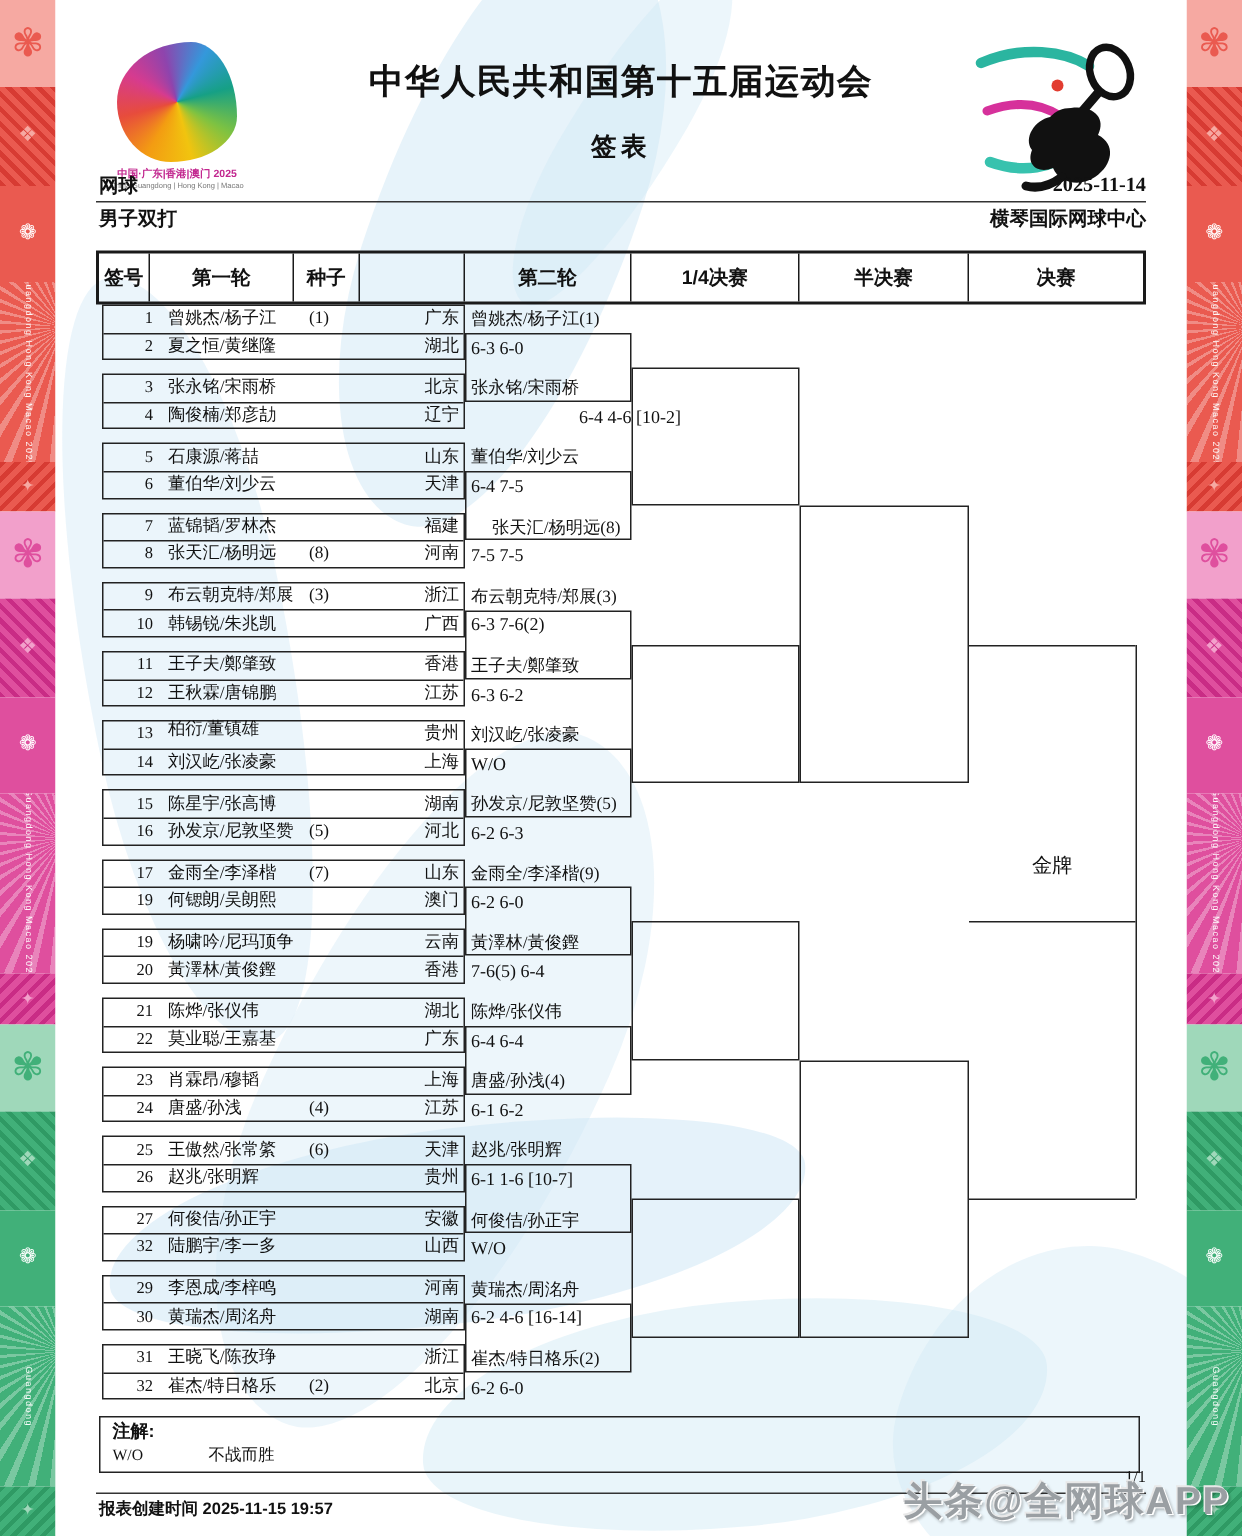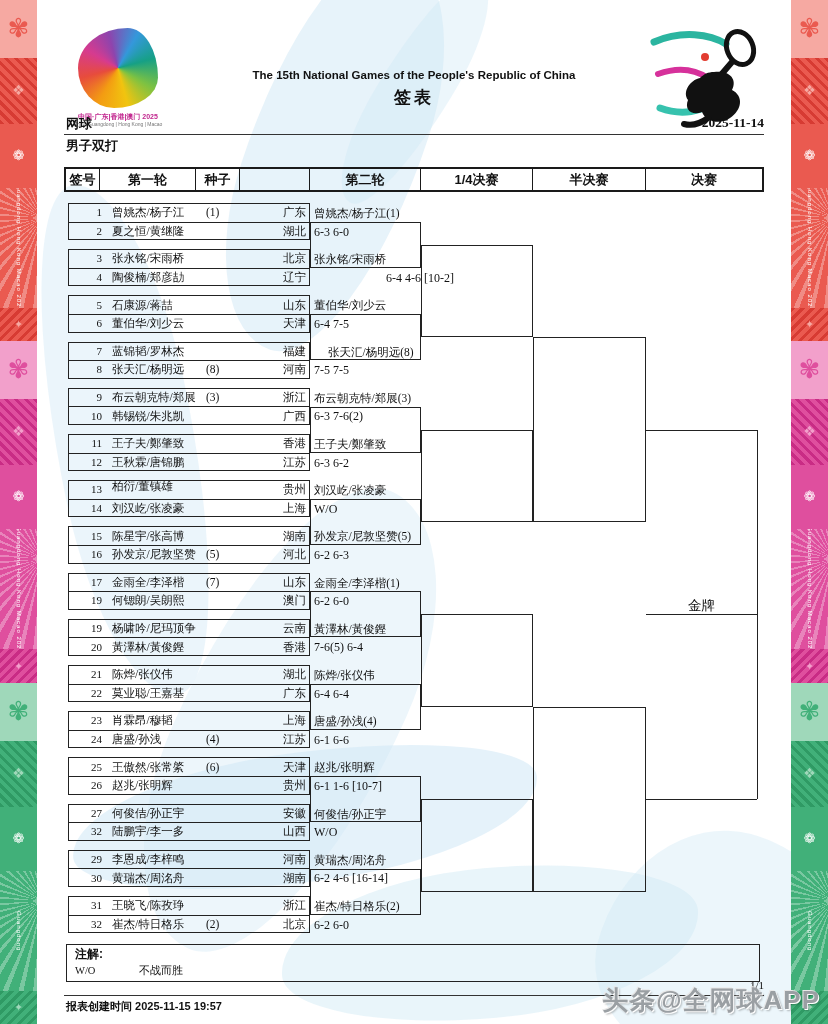--- a/index.html
+++ b/index.html
@@ -29,32 +29,32 @@
   .logo-cap2{position:absolute;left:58px;top:121px;width:120px;text-align:center;
              font:5px/7px "Liberation Sans",sans-serif;color:#777;z-index:2;}
   #sport-icon{position:absolute;left:648px;top:26px;z-index:2;}
   .meta{position:absolute;z-index:2;white-space:nowrap;}
   .m-sport{left:66px;top:116px;font:bold 13px/16px "Liberation Sans",sans-serif;}
   .m-date{left:564px;top:115px;width:200px;text-align:right;font:bold 13.5px/16px "Liberation Serif",serif;}
   .m-event{left:66px;top:138px;font:bold 13px/16px "Liberation Sans",sans-serif;}
   .m-venue{left:464px;top:138px;width:300px;text-align:right;font:bold 13px/16px "Liberation Sans",sans-serif;}
   .hr1{position:absolute;left:64px;top:134px;width:700px;border-top:1px solid #333;z-index:2;}
   
-  .thead{position:absolute;left:64px;top:167px;width:700px;height:25px;border:2px solid #1a1a1a;
+  .thead{position:absolute;left:64px;top:167px;width:700px;height:36px;border:2px solid #1a1a1a;
          display:flex;box-sizing:border-box;z-index:2;background:transparent;
          font:bold 13px "Liberation Sans",sans-serif;}
   .th{display:flex;align-items:center;justify-content:center;border-right:1px solid #1a1a1a;box-sizing:border-box;}
   .th:last-child{border-right:none;}
   
   #bracket{position:absolute;left:0;top:0;width:828px;height:1024px;z-index:1;}
   .txt{position:absolute;font:11.5px/16px "Liberation Serif",serif;white-space:nowrap;color:#111;}
   .no{text-align:right;font-size:11px;}
   .pv{text-align:right;}
   .r2s{font-size:12px;}
-  .gold{text-align:center;font-size:13.5px;margin-top:29px;}
+  .gold{text-align:center;font-size:13.5px;}
   .rect{position:absolute;border:1px solid #222;box-sizing:border-box;}
   .pair-div{position:absolute;left:0;right:0;top:17.6px;border-top:1px solid #222;}
   .hline{position:absolute;border-top:1px solid #222;}
   .vline{position:absolute;border-left:1px solid #222;}
   
   .notes{position:absolute;left:66px;top:944px;width:694px;height:38px;border:1px solid #222;
          box-sizing:border-box;z-index:2;}
   .notes-title{position:absolute;left:8px;top:2px;font:bold 12px/14px "Liberation Sans",sans-serif;}
   .notes-key{position:absolute;left:8px;top:20px;font:10.5px/12px "Liberation Serif",serif;}
   .notes-val{position:absolute;left:72px;top:19px;font:11px/13px "Liberation Sans",sans-serif;}
@@ -171,38 +171,39 @@
       </div>
       <div class="seg seg-pat2" style="height: 33.4px; background: repeating-linear-gradient(135deg, rgb(47, 154, 100) 0px, rgb(47, 154, 100) 3px, rgb(65, 176, 121) 3px, rgb(65, 176, 121) 7px);">
         <span class="glyph" style="font-size:11px;color:#9fd8ba">✦</span>
       </div>
     </div>
 
   <div id="logo"></div>
   <div class="logo-cap1">中国·广东|香港|澳门 2025</div>
   <div class="logo-cap2">China Guangdong | Hong Kong | Macao</div>
 
-  <div class="hdr-sub">The 15th National Games of the People's Republic of China</div>
+  <div class="hdr-title">中华人民共和国第十五届运动会</div>
   <div class="hdr-sheet">签表</div>
 
   <svg id="sport-icon" width="120" height="104" viewBox="0 0 120 104">
     <path d="M6,16 C34,4 62,8 78,18" stroke="#2bb5a0" stroke-width="7" fill="none" stroke-linecap="round"></path>
     <path d="M10,48 C32,40 48,44 60,52" stroke="#d6319b" stroke-width="6" fill="none" stroke-linecap="round"></path>
     <path d="M12,82 C34,90 54,86 68,74" stroke="#37c2ae" stroke-width="7" fill="none" stroke-linecap="round"></path>
     <circle cx="57" cy="31" r="4" fill="#e23c30"></circle>
     <ellipse cx="92" cy="22" rx="13" ry="17" transform="rotate(-22 92 22)" fill="none" stroke="#111" stroke-width="5"></ellipse>
     <path d="M84,36 L72,50" stroke="#111" stroke-width="6" stroke-linecap="round"></path>
     <path d="M66,46 C80,44 90,52 84,64 C96,70 94,84 82,92 C72,99 58,96 54,86 C44,90 36,84 40,74 C34,66 42,54 52,52 C56,48 60,46 66,46 Z" fill="#111"></path>
     <path d="M60,92 C52,98 44,100 36,98" stroke="#111" stroke-width="6" fill="none" stroke-linecap="round"></path>
   </svg>
 
   <div class="meta m-sport">网球</div>
   <div class="meta m-date">2025-11-14</div>
   <div class="hr1"></div>
   <div class="meta m-event">男子双打</div>
+  <div class="meta m-venue">横琴国际网球中心</div>
 
   <div class="thead">
     <div class="th" style="width:34px">签号</div>
     <div class="th" style="width:96px">第一轮</div>
     <div class="th" style="width:44px">种子</div>
     <div class="th" style="width:70px"></div>
     <div class="th" style="width:111px">第二轮</div>
     <div class="th" style="width:112px">1/4决赛</div>
     <div class="th" style="width:113px">半决赛</div>
     <div class="th" style="flex:1">决赛</div>
@@ -394,28 +395,28 @@
       <div class="txt" style="left: 328px; top: 343.6px; width: 140px; height: 16px;">张天汇/杨明远(8)</div>
       <div class="txt r2s" style="left: 314px; top: 362.1px; width: 140px; height: 16px;">7-5 7-5</div>
       <div class="txt" style="left: 314px; top: 389.8px; width: 140px; height: 16px;">布云朝克特/郑展(3)</div>
       <div class="txt r2s" style="left: 314px; top: 408.3px; width: 140px; height: 16px;">6-3 7-6(2)</div>
       <div class="txt" style="left: 314px; top: 436px; width: 140px; height: 16px;">王子夫/鄭肇致</div>
       <div class="txt r2s" style="left: 314px; top: 454.5px; width: 140px; height: 16px;">6-3 6-2</div>
       <div class="txt" style="left: 314px; top: 482.2px; width: 140px; height: 16px;">刘汉屹/张凌豪</div>
       <div class="txt r2s" style="left: 314px; top: 500.7px; width: 140px; height: 16px;">W/O</div>
       <div class="txt" style="left: 314px; top: 528.4px; width: 140px; height: 16px;">孙发京/尼敦坚赞(5)</div>
       <div class="txt r2s" style="left: 314px; top: 546.9px; width: 140px; height: 16px;">6-2 6-3</div>
-      <div class="txt" style="left: 314px; top: 574.6px; width: 140px; height: 16px;">金雨全/李泽楷(1)</div>
+      <div class="txt" style="left: 314px; top: 574.6px; width: 140px; height: 16px;">金雨全/李泽楷(9)</div>
       <div class="txt r2s" style="left: 314px; top: 593.1px; width: 140px; height: 16px;">6-2 6-0</div>
       <div class="txt" style="left: 314px; top: 620.8px; width: 140px; height: 16px;">黃澤林/黃俊鏗</div>
       <div class="txt r2s" style="left: 314px; top: 639.3px; width: 140px; height: 16px;">7-6(5) 6-4</div>
       <div class="txt" style="left: 314px; top: 667px; width: 140px; height: 16px;">陈烨/张仪伟</div>
       <div class="txt r2s" style="left: 314px; top: 685.5px; width: 140px; height: 16px;">6-4 6-4</div>
       <div class="txt" style="left: 314px; top: 713.2px; width: 140px; height: 16px;">唐盛/孙浅(4)</div>
-      <div class="txt r2s" style="left: 314px; top: 731.7px; width: 140px; height: 16px;">6-1 6-6</div>
+      <div class="txt r2s" style="left: 314px; top: 731.7px; width: 140px; height: 16px;">6-1 6-2</div>
       <div class="txt" style="left: 314px; top: 759.4px; width: 140px; height: 16px;">赵兆/张明辉</div>
       <div class="txt r2s" style="left: 314px; top: 777.9px; width: 140px; height: 16px;">6-1 1-6 [10-7]</div>
       <div class="txt" style="left: 314px; top: 805.6px; width: 140px; height: 16px;">何俊佶/孙正宇</div>
       <div class="txt r2s" style="left: 314px; top: 824.1px; width: 140px; height: 16px;">W/O</div>
       <div class="txt" style="left: 314px; top: 851.8px; width: 140px; height: 16px;">黄瑞杰/周洺舟</div>
       <div class="txt r2s" style="left: 314px; top: 870.3px; width: 140px; height: 16px;">6-2 4-6 [16-14]</div>
       <div class="txt" style="left: 314px; top: 898px; width: 140px; height: 16px;">崔杰/特日格乐(2)</div>
       <div class="txt r2s" style="left: 314px; top: 916.5px; width: 140px; height: 16px;">6-2 6-0</div>
       <div class="rect" style="left: 310px; top: 221.7px; width: 111px; height: 46.2px;"></div>
       <div class="rect" style="left: 310px; top: 314.1px; width: 111px; height: 46.2px;"></div>

